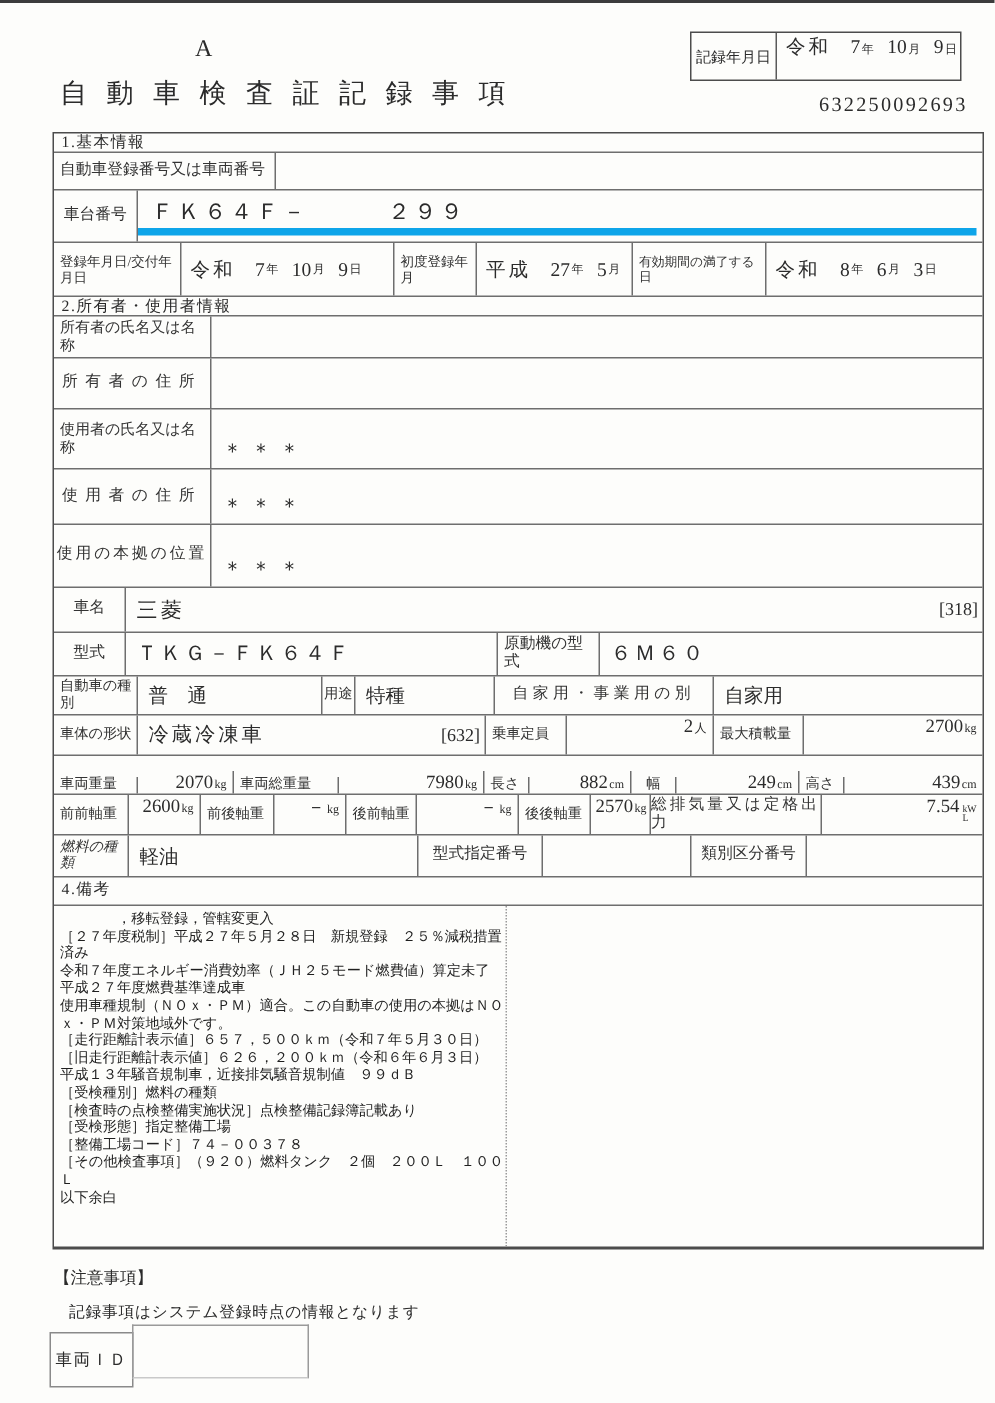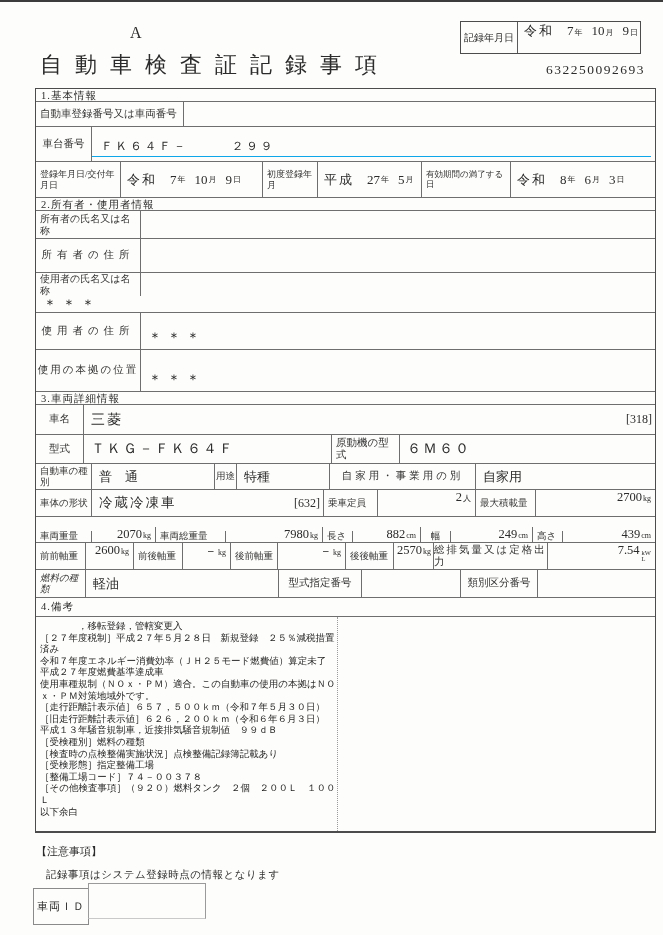--- a/index.html
+++ b/index.html
@@ -1,20 +1,20 @@
 <!DOCTYPE html>
 <html><head>
 <meta charset="utf-8">
 <style>
   html,body{margin:0;padding:0;}
   body{width:663px;height:935px;background:#fdfdfb;position:relative;
        font-family:"Liberation Serif","DejaVu Serif",serif;color:#2b2b2b;}
   .topline{position:absolute;left:0;top:0;width:663px;height:2px;background:#3c3c3c;}
   .corner-a{position:absolute;left:130px;top:24px;font-size:16px;}
-  .doc-title{position:absolute;left:40px;top:50px;font-size:22px;letter-spacing:13px;white-space:nowrap;}
+  .doc-title{position:absolute;left:40px;top:50px;font-size:18px;letter-spacing:13px;white-space:nowrap;}
   .doc-number{position:absolute;left:546px;top:62px;font-size:13.5px;letter-spacing:1.5px;}
   
   .rec-box{position:absolute;left:460px;top:21px;width:181px;height:33px;border:1.5px solid #4c4c4c;display:flex;box-sizing:border-box;}
   .rec-box .lblc{width:56px;border-right:1px solid #5a5a5a;display:flex;align-items:center;justify-content:center;font-size:10px;}
   
   .main-table{position:absolute;left:35px;top:88px;width:621px;height:745px;border:1.5px solid #4c4c4c;border-bottom-width:2px;box-sizing:border-box;display:flex;flex-direction:column;background:transparent;}
   .row{display:flex;border-bottom:1px solid #6e6e6e;box-sizing:border-box;flex-shrink:0;}
   .sechead{font-size:10.5px;line-height:12px;padding:1px 0 0 5px;letter-spacing:1px;}
   .cell{box-sizing:border-box;display:flex;}
   .br{border-right:1px solid #6e6e6e;}
@@ -26,21 +26,21 @@
   .num{justify-content:flex-end;align-items:baseline;padding-right:4px;font-size:12.5px;}
   .num .u{font-size:8px;margin-left:1px;}
   .grow{flex:1;}
   .ls5{letter-spacing:5px;}
   .ls3{letter-spacing:3px;}
   .ls2{letter-spacing:2px;}
   .date-val{align-items:baseline;padding-left:6px;font-size:13px;white-space:nowrap;}
   .era{font-size:13px;letter-spacing:2px;margin-right:4px;}
   .dn{margin-left:9px;}
   .du{font-size:8px;margin-left:1px;}
-  .chassis-line{flex:1;border-bottom:1px solid #0ea5e9;display:flex;align-items:flex-end;padding:0 0 1px 9px;margin:0 4px 4px 0;font-size:12px;letter-spacing:2.5px;}
+  .chassis-line{flex:1;border-bottom:5px solid #0ea5e9;display:flex;align-items:flex-end;padding:0 0 1px 9px;margin:0 4px 4px 0;font-size:15px;letter-spacing:2.5px;}
   .stars{font-size:14px;letter-spacing:5px;}
   .code{font-size:12px;align-items:center;justify-content:flex-end;padding-right:3px;}
   .unit-stack{display:inline-flex;flex-direction:column;font-size:6.5px;line-height:6.5px;margin-left:2px;align-self:center;}
   .remarks{flex:1;display:flex;border-bottom:none;}
   .remarks-left{width:302px;border-right:1px dotted #9a9a9a;padding:4px 0 0 4px;box-sizing:border-box;}
   .remarks-left div{font-size:9.5px;line-height:11.6px;white-space:pre;color:#1f1f1f;}
   .notice-head{position:absolute;left:36px;top:844px;font-size:11px;}
   .notice-text{position:absolute;left:46px;top:868px;font-size:10.5px;letter-spacing:0.5px;}
   .vid-label{position:absolute;left:33px;top:888px;width:56px;height:37px;border:1px solid #8a8a8a;display:flex;align-items:center;justify-content:center;font-size:11px;box-sizing:border-box;letter-spacing:1px;}
   .vid-value{position:absolute;left:88px;top:883px;width:118px;height:36px;border:1px solid #9a9a9a;border-bottom-color:#c9c9c9;box-sizing:border-box;}
@@ -114,34 +114,33 @@
   <div class="row sechead" style="height:13px;">2.所有者・使用者情報</div>
 
   <div class="row" style="height:28px;">
     <div class="cell lbl br" style="width:105px;font-size:10px;">所有者の氏名又は名称</div>
     <div class="cell val bottom grow stars"></div>
   </div>
   <div class="row" style="height:34px;">
     <div class="cell lbl md br ctr ls5" style="width:105px;">所有者の住所</div>
     <div class="cell val bottom grow stars"></div>
   </div>
-  <div class="row" style="height:40px;flex-direction:column;">
+  <div class="row" style="height:40px;">
     <div class="cell lbl br" style="width:105px;font-size:10px;">使用者の氏名又は名称</div>
     <div class="cell val bottom grow stars">＊＊＊</div>
   </div>
   <div class="row" style="height:37px;">
     <div class="cell lbl md br ctr ls5" style="width:105px;">使用者の住所</div>
     <div class="cell val bottom grow stars">＊＊＊</div>
   </div>
   <div class="row" style="height:42px;">
     <div class="cell lbl md br ctr ls2" style="width:105px;">使用の本拠の位置</div>
     <div class="cell val bottom grow stars">＊＊＊</div>
   </div>
 
-  <div class="row sechead" style="height:13px;">3.車両詳細情報</div>
 
   <div class="row" style="height:30px;">
     <div class="cell lbl md br ctr" style="width:48px;">車名</div>
     <div class="cell val" style="flex:1;font-size:14px;letter-spacing:2px;">三菱</div>
     <div class="cell code" style="width:50px;">[318]</div>
   </div>
 
   <div class="row" style="height:29px;">
     <div class="cell lbl md br ctr" style="width:48px;">型式</div>
     <div class="cell val br" style="width:248px;font-size:14px;letter-spacing:2px;">ＴＫＧ－ＦＫ６４Ｆ</div>

